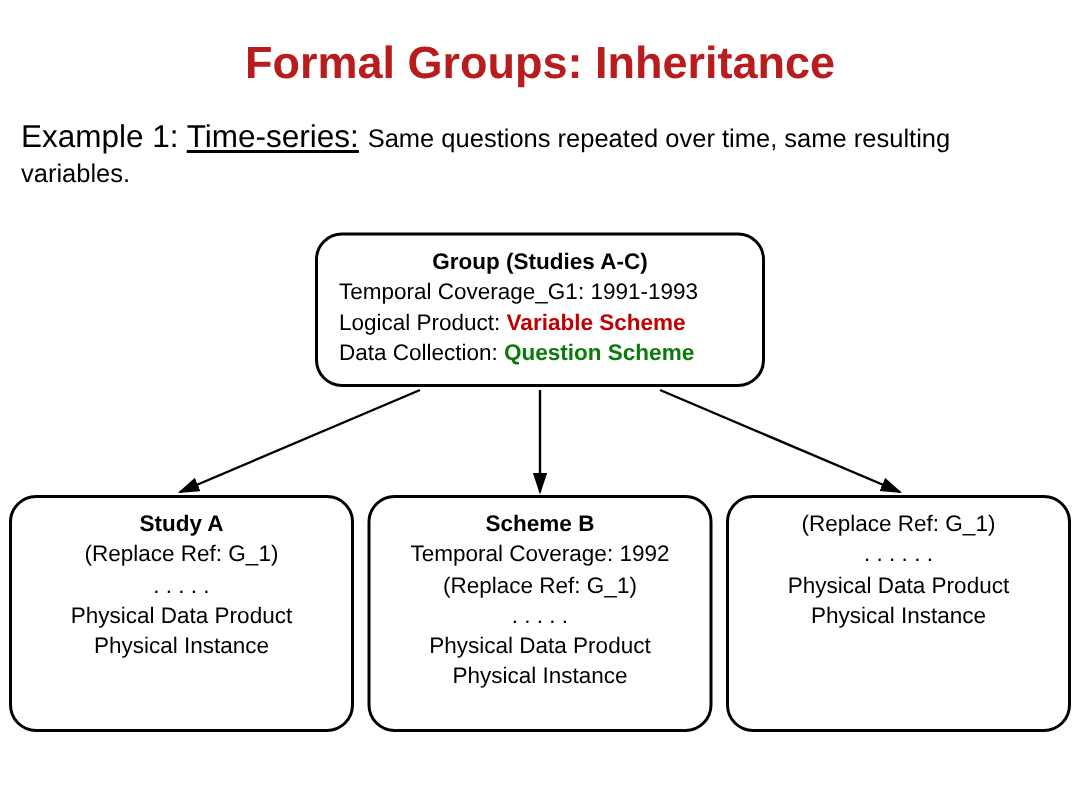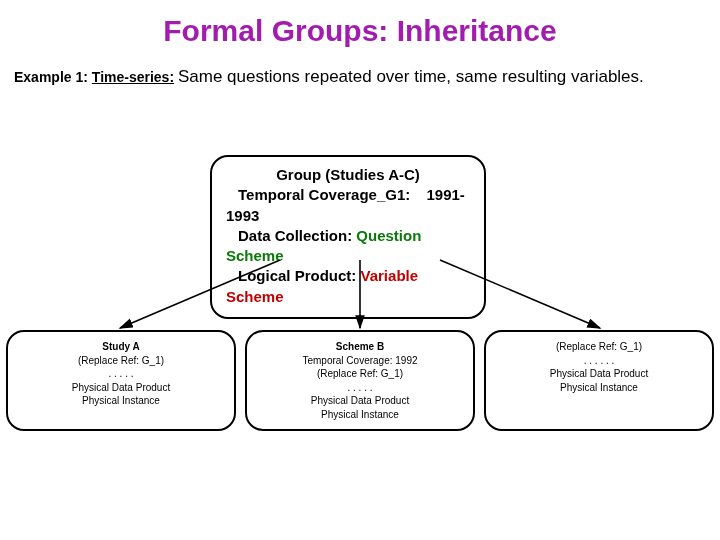--- a/index.html
+++ b/index.html
@@ -8,63 +8,63 @@
     height: 540px;
     font-family: Arial, Helvetica, sans-serif;
     background: #fff;
     position: relative;
     overflow: hidden;
   }
   .title {
     text-align: center;
     font-size: 30px;
     font-weight: bold;
-    color: #a21caf;
-    margin-top: 14px;
+    color: #b91c1c;
+    margin-top: 26px;
   }
   .example {
     margin: 18px 14px 0 14px;
     font-size: 17px;
     color: #000;
     line-height: 1.3;
   }
-  .ex-lead { font-weight: bold; font-size: 14px; }
+  .ex-lead { font-weight: normal; font-size: 21px; }
   .ex-lead .underline { text-decoration: underline; }
   .group-box {
     position: absolute;
     left: 210px;
     top: 155px;
-    width: 276px;
+    width: 300px;
     border: 2px solid #000;
     border-radius: 18px;
     padding: 8px 14px 10px 14px;
     font-size: 15px;
     line-height: 1.35;
     background: #fff;
   }
   .group-box .center { text-align: center; font-weight: bold; }
-  .group-box .row b { font-weight: bold; margin-left: 12px; }
+  .group-box .row b { font-weight: normal; }
   .green { color: #0a7a0a; font-weight: bold; }
   .red { color: #c00000; font-weight: bold; }
   .study-row {
     position: absolute;
     top: 330px;
     left: 0;
     width: 720px;
     display: flex;
     justify-content: space-between;
     padding: 0 6px;
   }
   .study-box {
     border: 2px solid #000;
     border-radius: 18px;
     width: 230px;
-    padding: 8px 6px 8px 6px;
+    padding: 8px 6px 24px 6px;
     text-align: center;
-    font-size: 10px;
+    font-size: 15px;
     line-height: 1.35;
     background: #fff;
   }
   .study-box .name { font-weight: bold; }
   svg.arrows {
     position: absolute;
     left: 0;
     top: 0;
     width: 720px;
     height: 540px;
@@ -82,24 +82,24 @@
   </span><span> Same questions repeated over time, same resulting variables.</span>
 </div>
 
 <div class="group-box">
   <div class="center">Group (Studies A-C)</div>
   <div class="row">
     <b>Temporal Coverage_G1:</b>
     <b>1991-1993</b>
   </div>
   <div class="row">
-    <b>Data Collection: </b><span class="green">Question Scheme</span>
+    <b>Logical Product: </b><span class="red">Variable Scheme</span>
   </div>
   <div class="row">
-    <b>Logical Product: </b><span class="red">Variable Scheme</span>
+    <b>Data Collection: </b><span class="green">Question Scheme</span>
   </div>
 </div>
 
 <svg class="arrows">
   <defs>
     <marker id="ah" markerWidth="10" markerHeight="10" refX="8" refY="3" orient="auto">
       <path d="M0,0 L9,3 L0,6 Z" fill="#000"></path>
     </marker>
   </defs>
   <line x1="280" y1="260" x2="120" y2="328" stroke="#000" stroke-width="1.6" marker-end="url(#ah)"></line>

